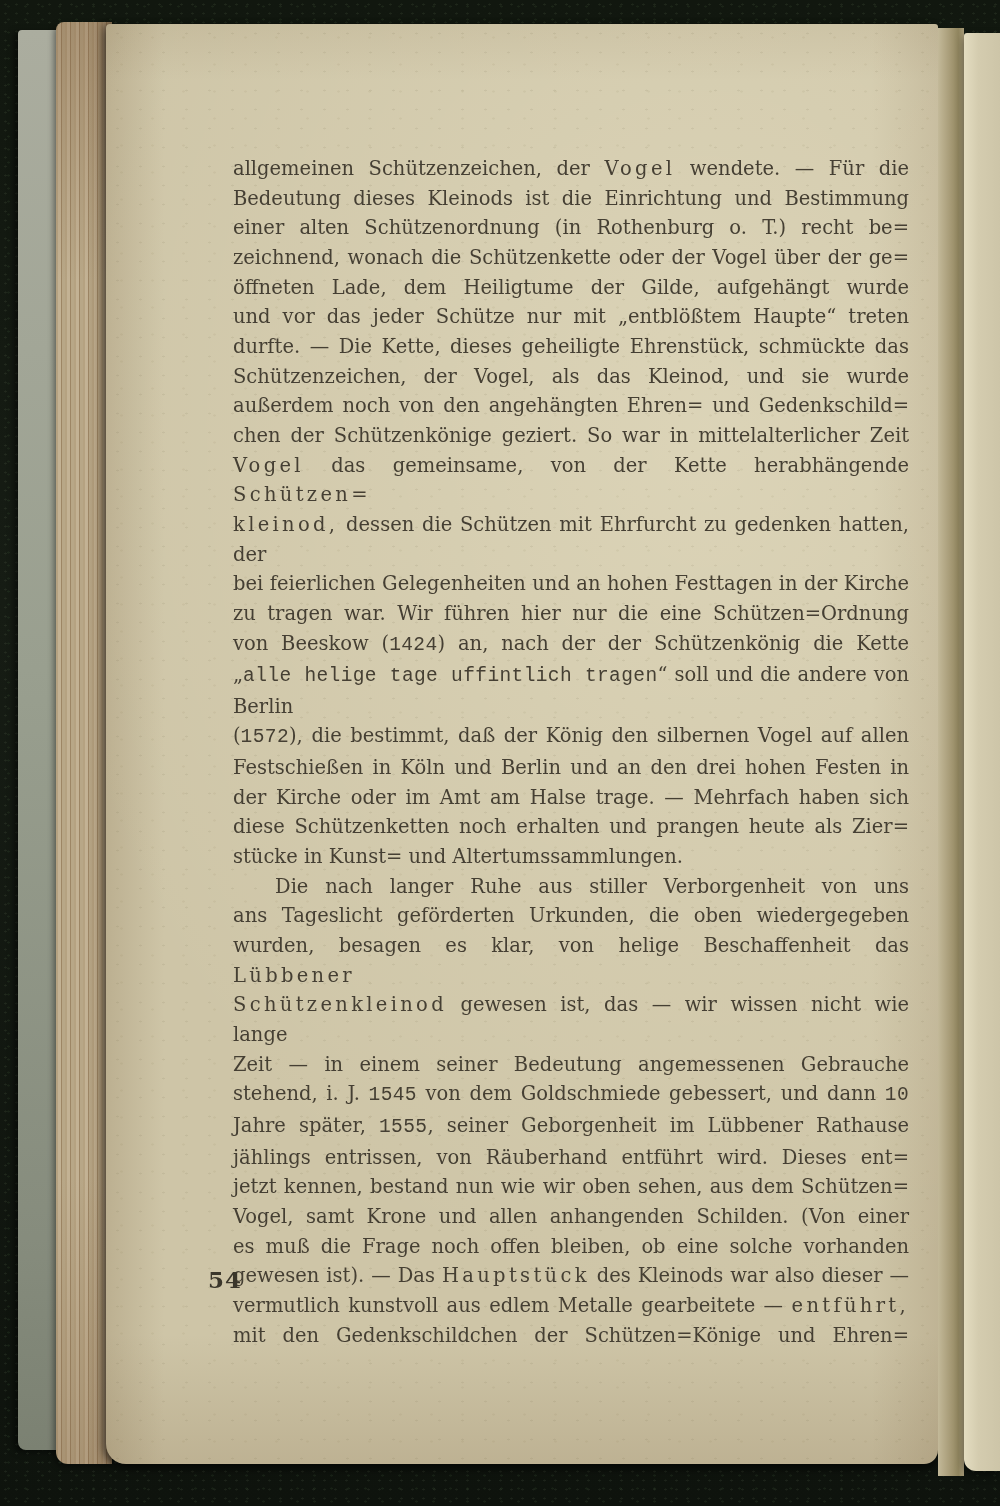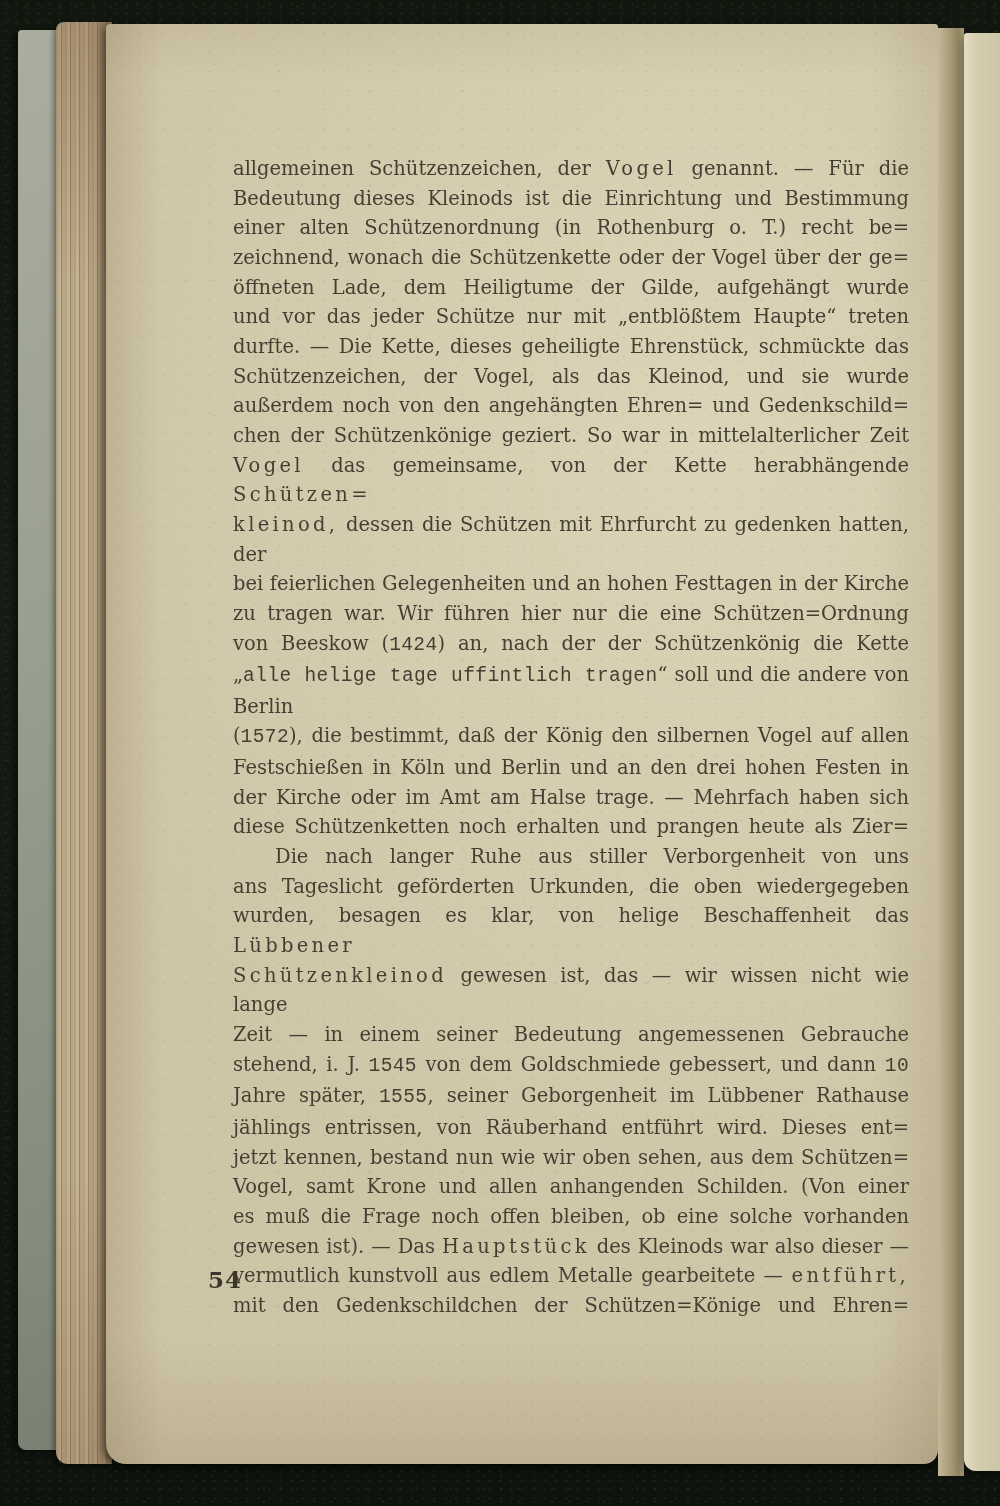--- a/index.html
+++ b/index.html
@@ -67,40 +67,41 @@
   }
 </style>
 </head>
 <body>
 
 <div class="scene">
   <div class="endpaper"></div>
   <div class="stack"></div>
   <div class="page">
     <div class="textblock">
-        <div class="line"><span>allgemeinen Schützenzeichen, der </span><span class="sp">Vogel</span><span> genannt. — Für die</span></div>
+        <div class="line"><span>allgemeinen Schützenzeichen, der </span><span class="sp">Vogel</span><span> wendete. — Für die</span></div>
         <div class="line"><span>Bedeutung dieses Kleinods ist die Einrichtung und Bestimmung</span></div>
         <div class="line"><span>einer alten Schützenordnung (in Rothenburg o. T.) recht be=</span></div>
         <div class="line"><span>zeichnend, wonach die Schützenkette oder der Vogel über der ge=</span></div>
         <div class="line"><span>öffneten Lade, dem Heiligtume der Gilde, aufgehängt wurde</span></div>
         <div class="line"><span>und vor das jeder Schütze nur mit „entblößtem Haupte“ treten</span></div>
         <div class="line"><span>durfte. — Die Kette, dieses geheiligte Ehrenstück, schmückte das</span></div>
         <div class="line"><span>Schützenzeichen, der Vogel, als das Kleinod, und sie wurde</span></div>
         <div class="line"><span>außerdem noch von den angehängten Ehren= und Gedenkschild=</span></div>
         <div class="line"><span>chen der Schützenkönige geziert.  So war in mittelalterlicher Zeit</span></div>
         <div class="line"><span class="sp">Vogel</span><span> das gemeinsame, von der Kette herabhängende </span><span class="sp">Schützen=</span></div>
         <div class="line"><span class="sp">kleinod,</span><span> dessen die Schützen mit Ehrfurcht zu gedenken hatten, der</span></div>
         <div class="line"><span>bei feierlichen Gelegenheiten und an hohen Festtagen in der Kirche</span></div>
         <div class="line"><span>zu tragen war.  Wir führen hier nur die eine Schützen=Ordnung</span></div>
         <div class="line"><span>von Beeskow (</span><span class="an">1424</span><span>) an, nach der der Schützenkönig die Kette</span></div>
         <div class="line"><span>„</span><span class="an">alle helige tage uffintlich tragen</span><span>“ soll und die andere von Berlin</span></div>
         <div class="line"><span>(</span><span class="an">1572</span><span>), die bestimmt, daß der König den silbernen Vogel auf allen</span></div>
         <div class="line"><span>Festschießen in Köln und Berlin und an den drei hohen Festen in</span></div>
         <div class="line"><span>der Kirche oder im Amt am Halse trage. — Mehrfach haben sich</span></div>
         <div class="line"><span>diese Schützenketten noch erhalten und prangen heute als Zier=</span></div>
+        <div class="line end"><span>stücke in Kunst= und Altertumssammlungen.</span></div>
         <div class="line indent"><span>Die nach langer Ruhe aus stiller Verborgenheit von uns</span></div>
         <div class="line"><span>ans Tageslicht geförderten Urkunden, die oben wiedergegeben</span></div>
         <div class="line"><span>wurden, besagen es klar, von helige Beschaffenheit das </span><span class="sp">Lübbener</span></div>
         <div class="line"><span class="sp">Schützenkleinod</span><span> gewesen ist, das — wir wissen nicht wie lange</span></div>
         <div class="line"><span>Zeit — in einem seiner Bedeutung angemessenen Gebrauche</span></div>
         <div class="line"><span>stehend, i. J. </span><span class="an">1545</span><span> von dem Goldschmiede gebessert, und dann </span><span class="an">10</span></div>
         <div class="line"><span>Jahre später, </span><span class="an">1555</span><span>, seiner Geborgenheit im Lübbener Rathause</span></div>
         <div class="line"><span>jählings entrissen, von Räuberhand entführt wird.  Dieses ent=</span></div>
         <div class="line"><span>jetzt kennen, bestand nun wie wir oben sehen, aus dem Schützen=</span></div>
         <div class="line"><span>Vogel, samt Krone und allen anhangenden Schilden.  (Von einer</span></div>

